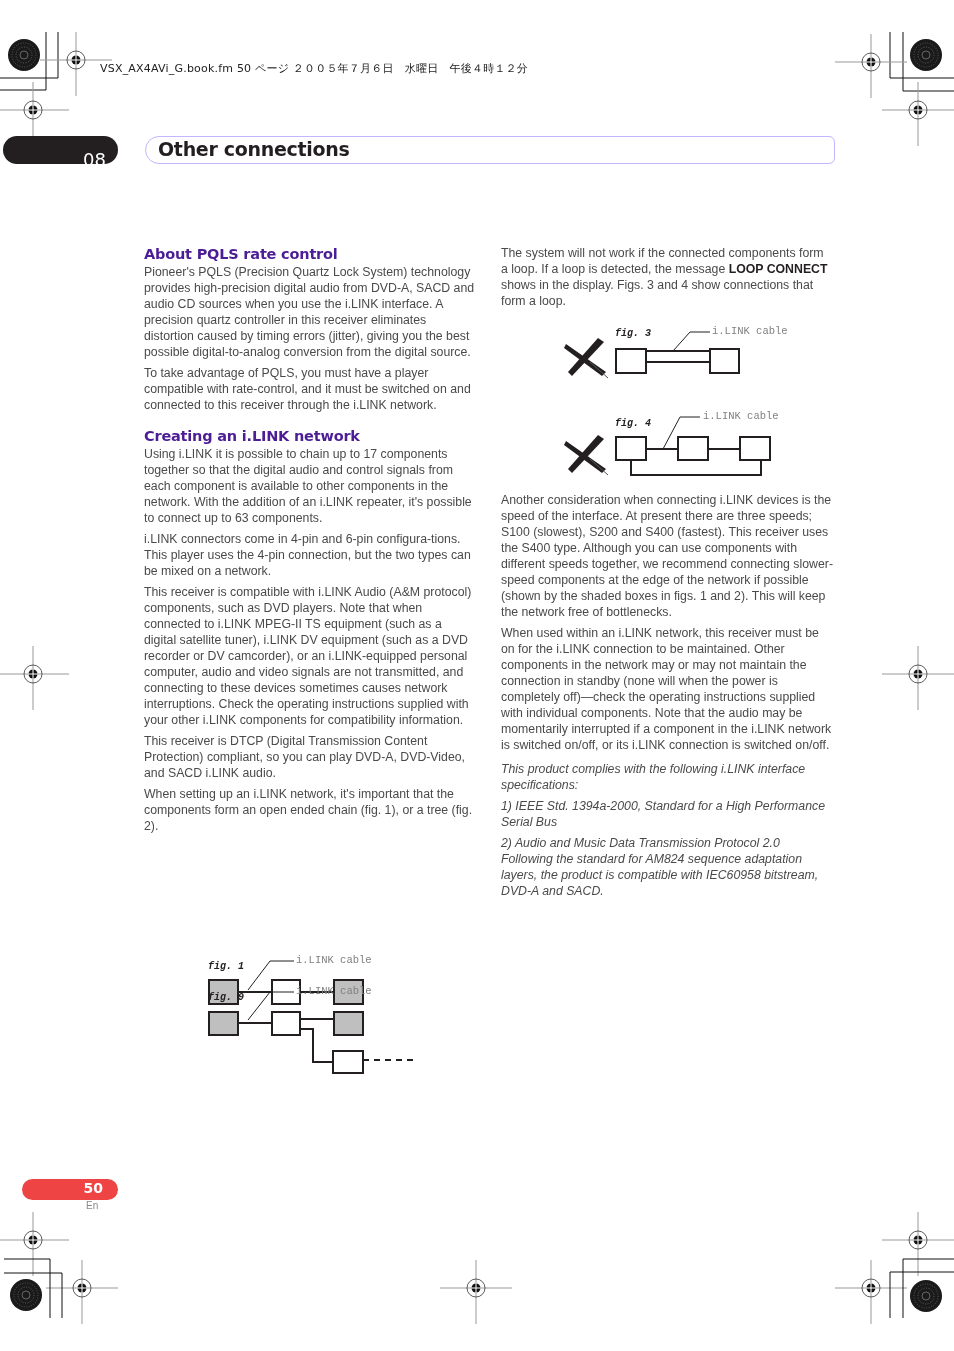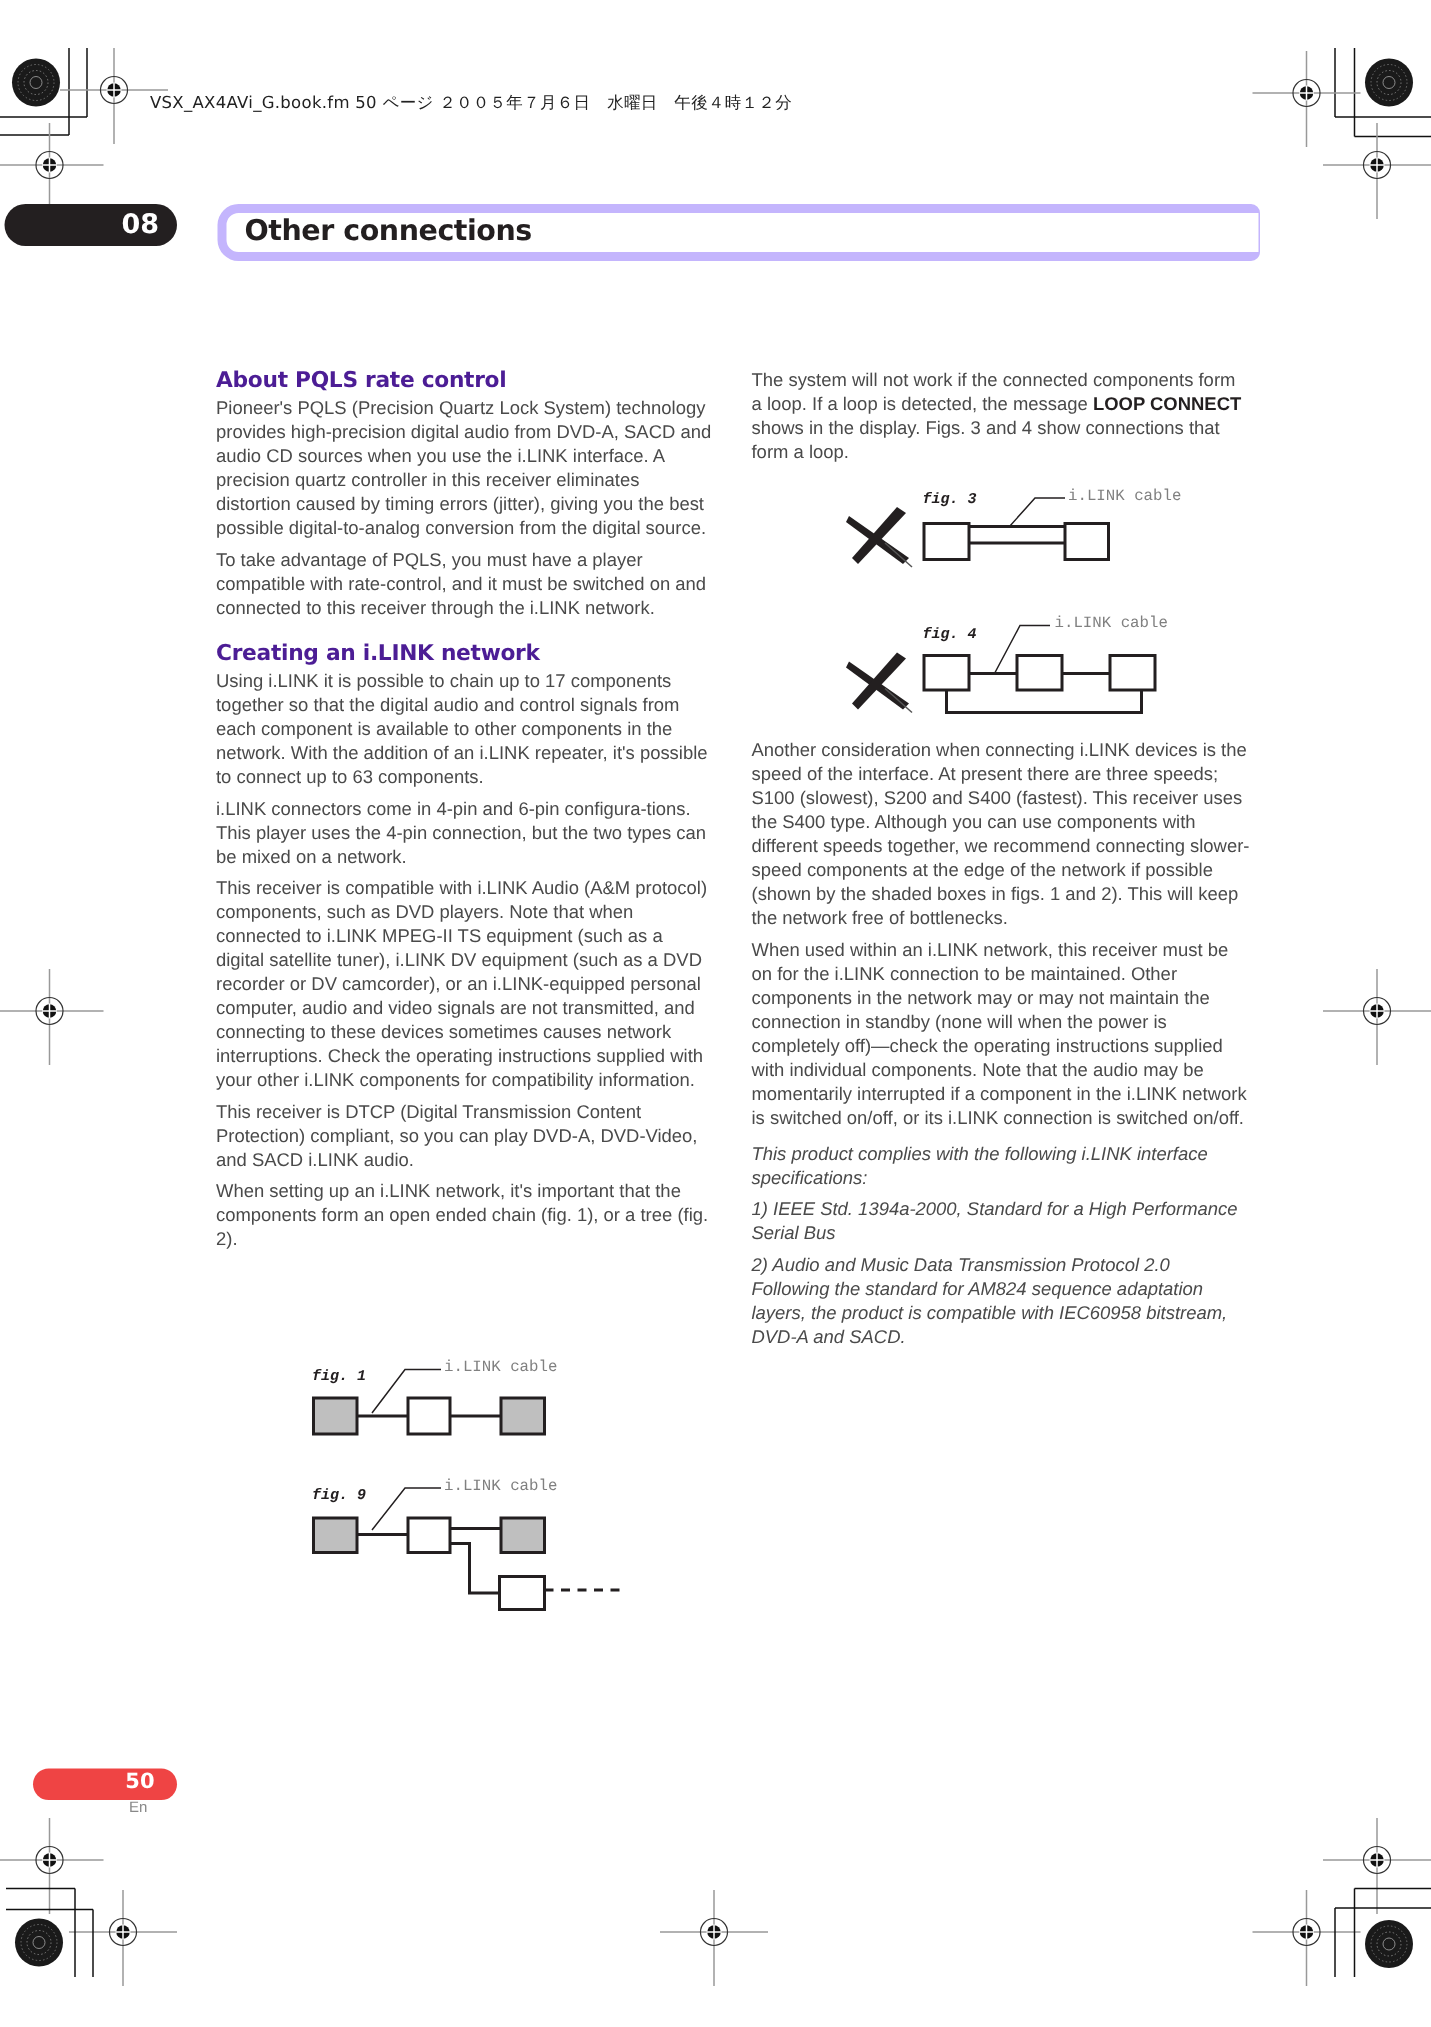--- a/index.html
+++ b/index.html
@@ -3,23 +3,23 @@
 <meta charset="utf-8">
 <style>
   html, body { margin: 0; padding: 0; background: #ffffff; }
   body { width: 954px; height: 1351px; position: relative; overflow: hidden;
          font-family: "Liberation Sans", "DejaVu Sans", sans-serif; color: #3a3a3a; }
   .abs { position: absolute; }
   .running-header { left: 100px; top: 61px; font-size: 11px; color: #222; letter-spacing: 0.2px;
                     font-family: "DejaVu Sans", sans-serif; white-space: nowrap; }
   .chapter-pill { left: 3px; top: 136px; width: 115px; height: 28px; background: #231f20;
                   border-radius: 14px; }
-  .chapter-num { position: absolute; right: 12px; top: 3px; color: #fff; font-weight: bold;
+  .chapter-num { position: absolute; right: 12px; top: 13px; color: #fff; font-weight: normal;
                  font-size: 18px; font-family: "DejaVu Sans", sans-serif; }
-  .chapter-title-box { left: 145px; top: 136px; width: 688px; height: 26px; border: 6px solid #c4b5fd;
+  .chapter-title-box { left: 145px; top: 136px; width: 688px; height: 26px; border: 1px solid #c4b5fd;
                        border-radius: 14px 6px 6px 14px; border-right-width: 1px; }
   .chapter-title { position: absolute; left: 12px; top: 1px; font-size: 19px; font-weight: bold;
                    color: #231f20; font-family: "DejaVu Sans", sans-serif; letter-spacing: -0.3px; }
   .col { position: absolute; width: 336px; font-size: 12.3px; line-height: 16px; color: #4a4a4a; }
   .col-left { left: 144px; top: 245px; }
   .col-right { left: 501px; top: 245px; }
   .col p { margin: 0 4px 5px 0; }
   .col h2 { margin: 0; font-size: 14.5px; line-height: 19px; color: #4c1d95; font-weight: bold;
             font-family: "DejaVu Sans", sans-serif; letter-spacing: -0.2px; }
   .col h2.spaced { margin-top: 14px; }
@@ -107,21 +107,21 @@
   <p>Pioneer's PQLS (Precision Quartz Lock System) technology provides high-precision digital audio from DVD-A, SACD and audio CD sources when you use the i.LINK interface. A precision quartz controller in this receiver eliminates distortion caused by timing errors (jitter), giving you the best possible digital-to-analog conversion from the digital source.</p>
   <p>To take advantage of PQLS, you must have a player compatible with rate-control, and it must be switched on and connected to this receiver through the i.LINK network.</p>
   <h2 class="spaced">Creating an i.LINK network</h2>
   <p>Using i.LINK it is possible to chain up to 17 components together so that the digital audio and control signals from each component is available to other components in the network. With the addition of an i.LINK repeater, it's possible to connect up to 63 components.</p>
   <p>i.LINK connectors come in 4-pin and 6-pin configura-tions. This player uses the 4-pin connection, but the two types can be mixed on a network.</p>
   <p>This receiver is compatible with i.LINK Audio (A&amp;M protocol) components, such as DVD players. Note that when connected to i.LINK MPEG-II TS equipment (such as a digital satellite tuner), i.LINK DV equipment (such as a DVD recorder or DV camcorder), or an i.LINK-equipped personal computer, audio and video signals are not transmitted, and connecting to these devices sometimes causes network interruptions. Check the operating instructions supplied with your other i.LINK components for compatibility information.</p>
   <p>This receiver is DTCP (Digital Transmission Content Protection) compliant, so you can play DVD-A, DVD-Video, and SACD i.LINK audio.</p>
   <p>When setting up an i.LINK network, it's important that the components form an open ended chain (fig. 1), or a tree (fig. 2).</p>
 </div>
 
-<div class="fig" style="left:200px;top:900px;width:230px;height:70px;">
+<div class="fig" style="left:200px;top:948px;width:230px;height:70px;">
   <span class="abs fig-label" style="left:8px;top:13px">fig. 1</span>
   <span class="abs cable-label" style="left:96px;top:6px">i.LINK cable</span>
   <svg class="abs" style="left:0;top:0" width="230" height="70">
     <polyline points="48,42 70,13 94,13" fill="none" stroke="#231f20" stroke-width="1"></polyline>
     <line x1="38" y1="44" x2="72" y2="44" stroke="#231f20" stroke-width="2"></line>
     <line x1="100" y1="44" x2="134" y2="44" stroke="#231f20" stroke-width="2"></line>
     <rect x="9" y="32" width="29" height="24" fill="#bfbfbf" stroke="#231f20" stroke-width="2"></rect>
     <rect x="72" y="32" width="28" height="24" fill="#fff" stroke="#231f20" stroke-width="2"></rect>
     <rect x="134" y="32" width="29" height="24" fill="#bfbfbf" stroke="#231f20" stroke-width="2"></rect>
   </svg>

